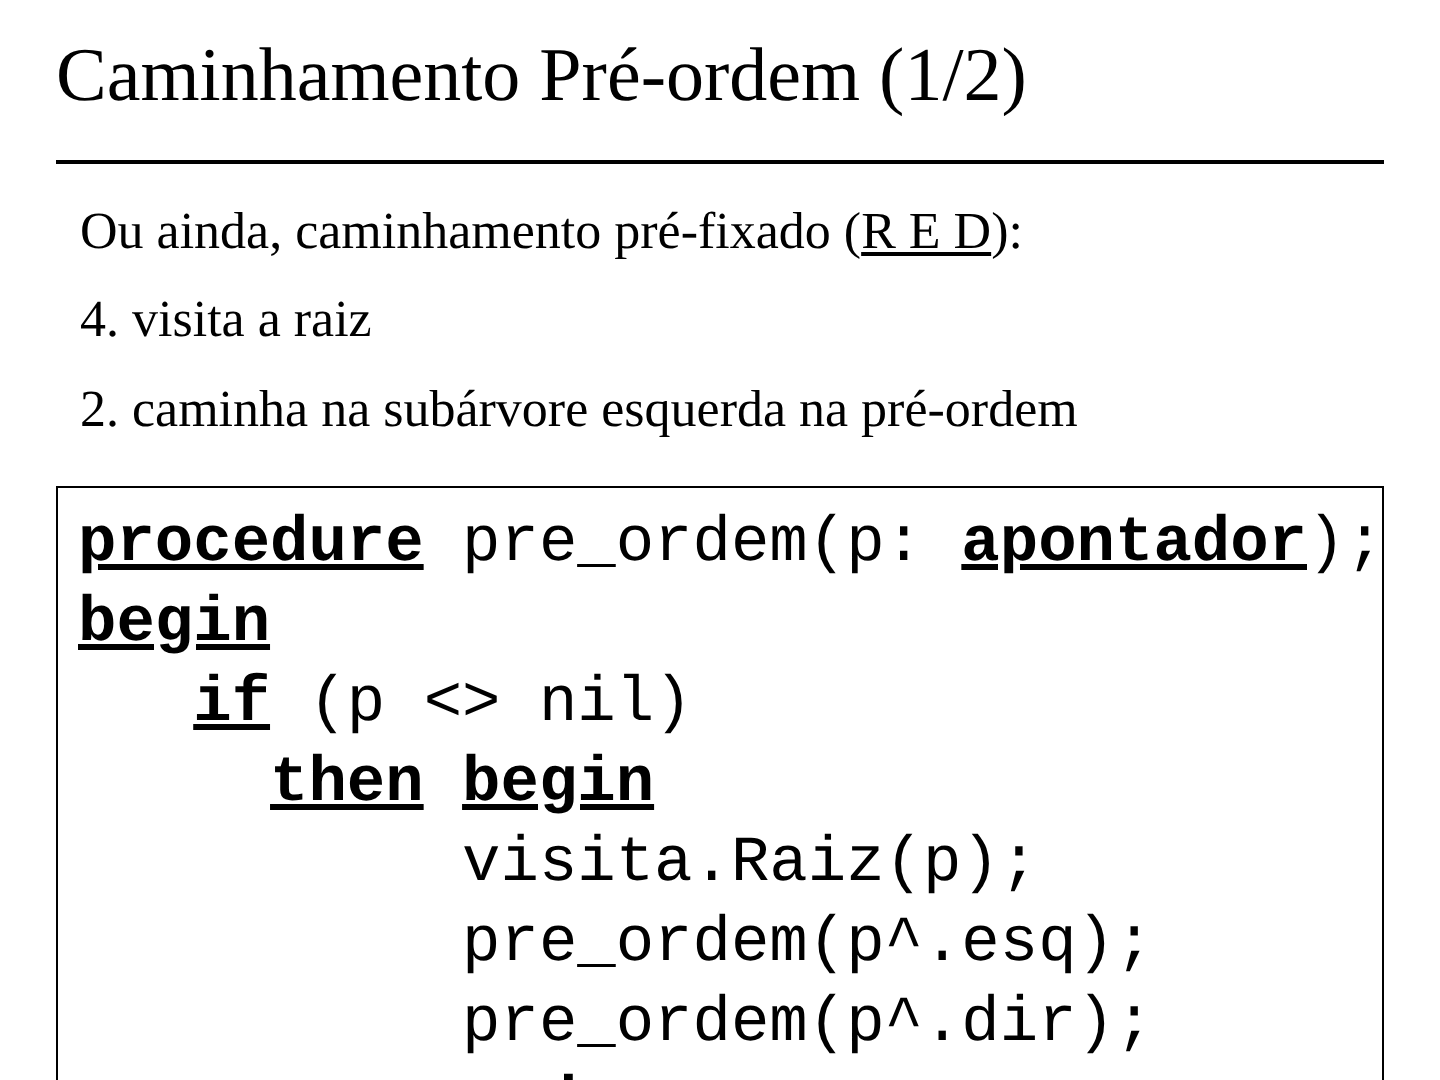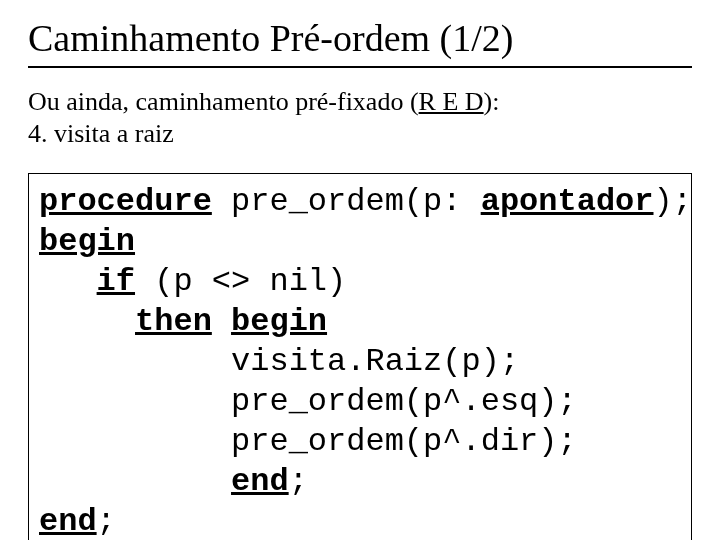--- a/index.html
+++ b/index.html
@@ -7,49 +7,50 @@
     width:720px;height:540px;
     background:#fff;
     font-family:"Times New Roman",Times,serif;
     color:#000;
     box-sizing:border-box;
     padding:18px 28px 0 28px;
   }
   .title{
     font-size:38px;
     line-height:1.1;
-    padding-bottom:6px;
+    padding-bottom:20px;
     border-bottom:2px solid #000;
   }
   .body-text{
     margin-top:18px;
     font-size:26px;
     line-height:1.25;
   }
-  .body-text p{margin:0}
+  .body-text p{margin:12px}
   .mnemonic{text-decoration:underline}
   .code-box{
     margin-top:22px;
     border:1px solid #000;
     padding:8px 10px 10px 10px;
     font-family:"Courier New",Courier,monospace;
     font-size:32px;
     line-height:1.25;
     white-space:pre;
   }
   .kw{font-weight:bold;text-decoration:underline}
 </style>
 </head>
 <body>
 
 <div class="title">Caminhamento Pré-ordem (1/2)</div>
 
 <div class="body-text">
   <p><span>Ou ainda, caminhamento pré-fixado (</span><span class="mnemonic">R E D</span><span>):</span></p>
   <p>4. visita a raiz</p>
+  <p>2. caminha na subárvore esquerda na pré-ordem</p>
 </div>
 
 <div class="code-box"><span class="kw">procedure</span><span> pre_ordem(p: </span><span class="kw">apontador</span><span>);</span>
 <span class="kw">begin</span>
 <span>   </span><span class="kw">if</span><span> (p &lt;&gt; nil)</span>
 <span>     </span><span class="kw">then</span><span> </span><span class="kw">begin</span>
 <span>          visita.Raiz(p);</span>
 <span>          pre_ordem(p^.esq);</span>
 <span>          pre_ordem(p^.dir);</span>
 <span>          </span><span class="kw">end</span><span>;</span>

